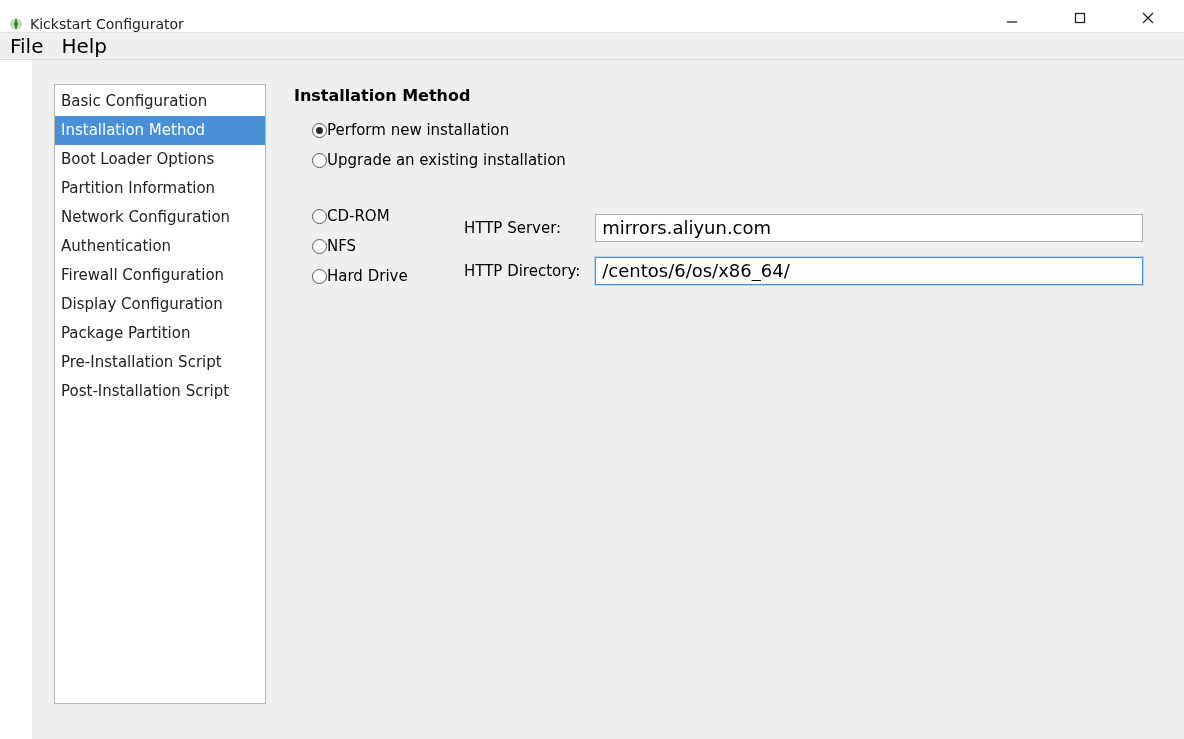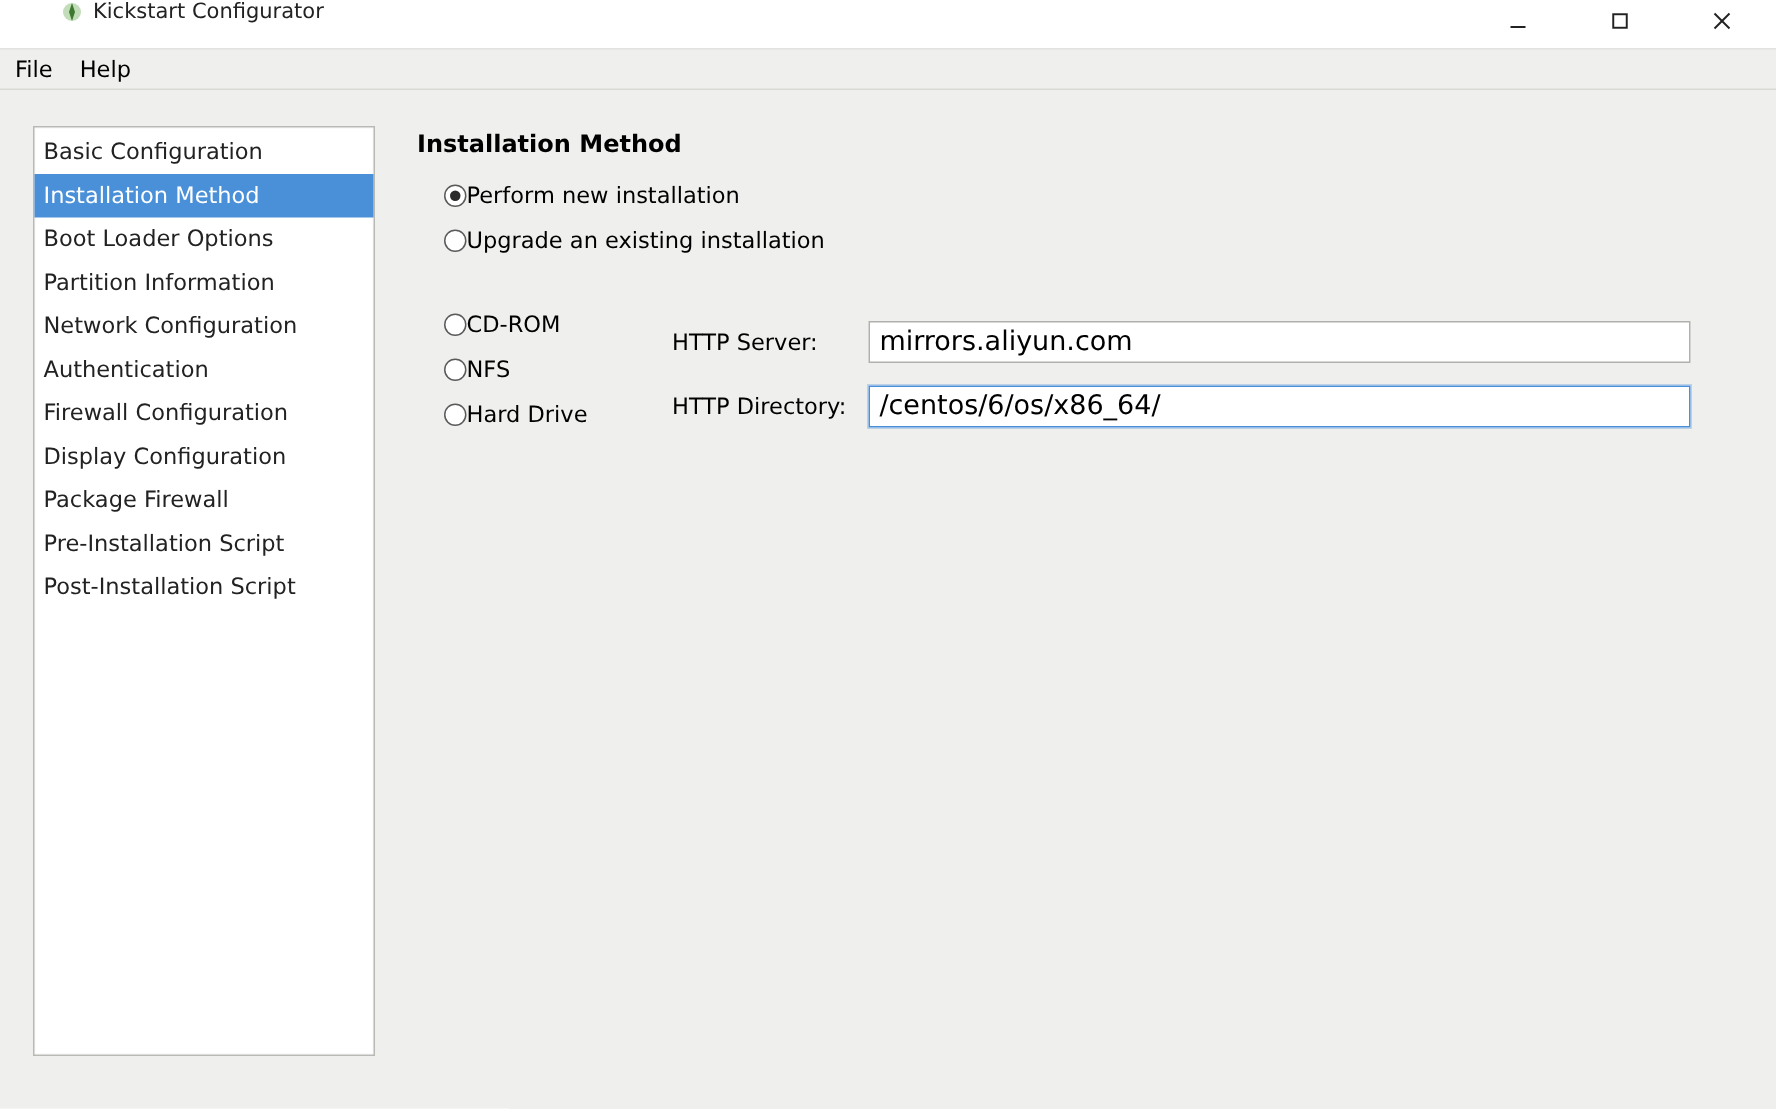--- a/index.html
+++ b/index.html
@@ -9,24 +9,23 @@
     font-size: 15px;
     background: #ffffff;
     color: #000;
     width: 1184px;
     height: 739px;
     overflow: hidden;
   }
   .titlebar {
     height: 32px;
     display: flex;
-    align-items: flex-start;
+    align-items: flex-end;
     padding: 0 8px;
     background: #ffffff;
-    margin-left: 32px;
   }
   .titlebar .app-icon {
     width: 16px; height: 16px;
     margin-right: 6px;
     display: inline-flex;
     align-items: center; justify-content: center;
   }
   .titlebar .title {
     flex: 0 0 auto;
     font-size: 14px;
@@ -46,29 +45,30 @@
   }
   .menubar {
     height: 28px;
     display: flex;
     align-items: center;
     gap: 18px;
     padding: 0 10px;
     background: #efefed;
     border-top: 1px solid #e2e2df;
     border-bottom: 1px solid #d9d9d6;
-    font-size: 15px;
+    font-size: 20px;
   }
   .menubar .menu-item { cursor: default; }
   .workspace {
     display: flex;
     background: #efefed;
     height: calc(100% - 60px);
     padding: 24px 20px 20px 22px;
     gap: 28px;
+    margin-left: 32px;
   }
   .sidebar {
     width: 228px;
     background: #ffffff;
     border: 1px solid #b8b8b4;
     box-shadow: inset 0 0 0 1px rgba(0,0,0,0.02);
     padding: 2px 0;
     height: 620px;
   }
   .sidebar .item {
@@ -188,21 +188,21 @@
 
   <div class="sidebar">
     <div class="item">Basic Configuration</div>
     <div class="item selected">Installation Method</div>
     <div class="item">Boot Loader Options</div>
     <div class="item">Partition Information</div>
     <div class="item">Network Configuration</div>
     <div class="item">Authentication</div>
     <div class="item">Firewall Configuration</div>
     <div class="item">Display Configuration</div>
-    <div class="item">Package Firewall</div>
+    <div class="item">Package Partition</div>
     <div class="item">Pre-Installation Script</div>
     <div class="item">Post-Installation Script</div>
   </div>
 
   <div class="main">
 
     <div class="section-title">Installation Method</div>
 
     <div class="radio-row">
       <span class="radio checked"></span>

